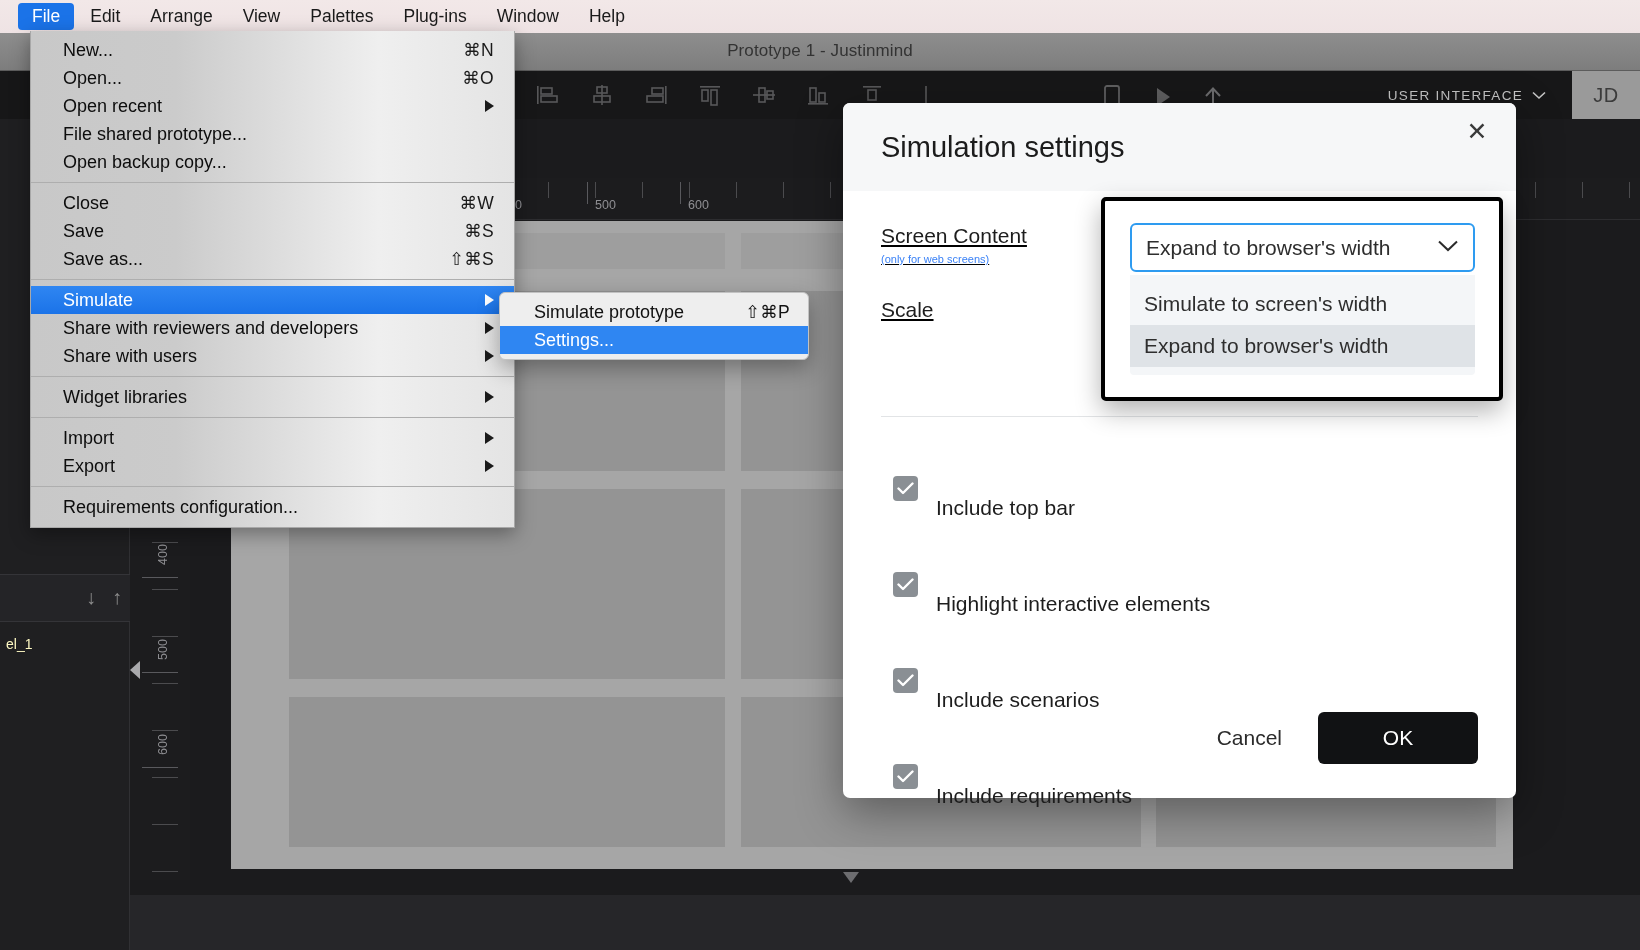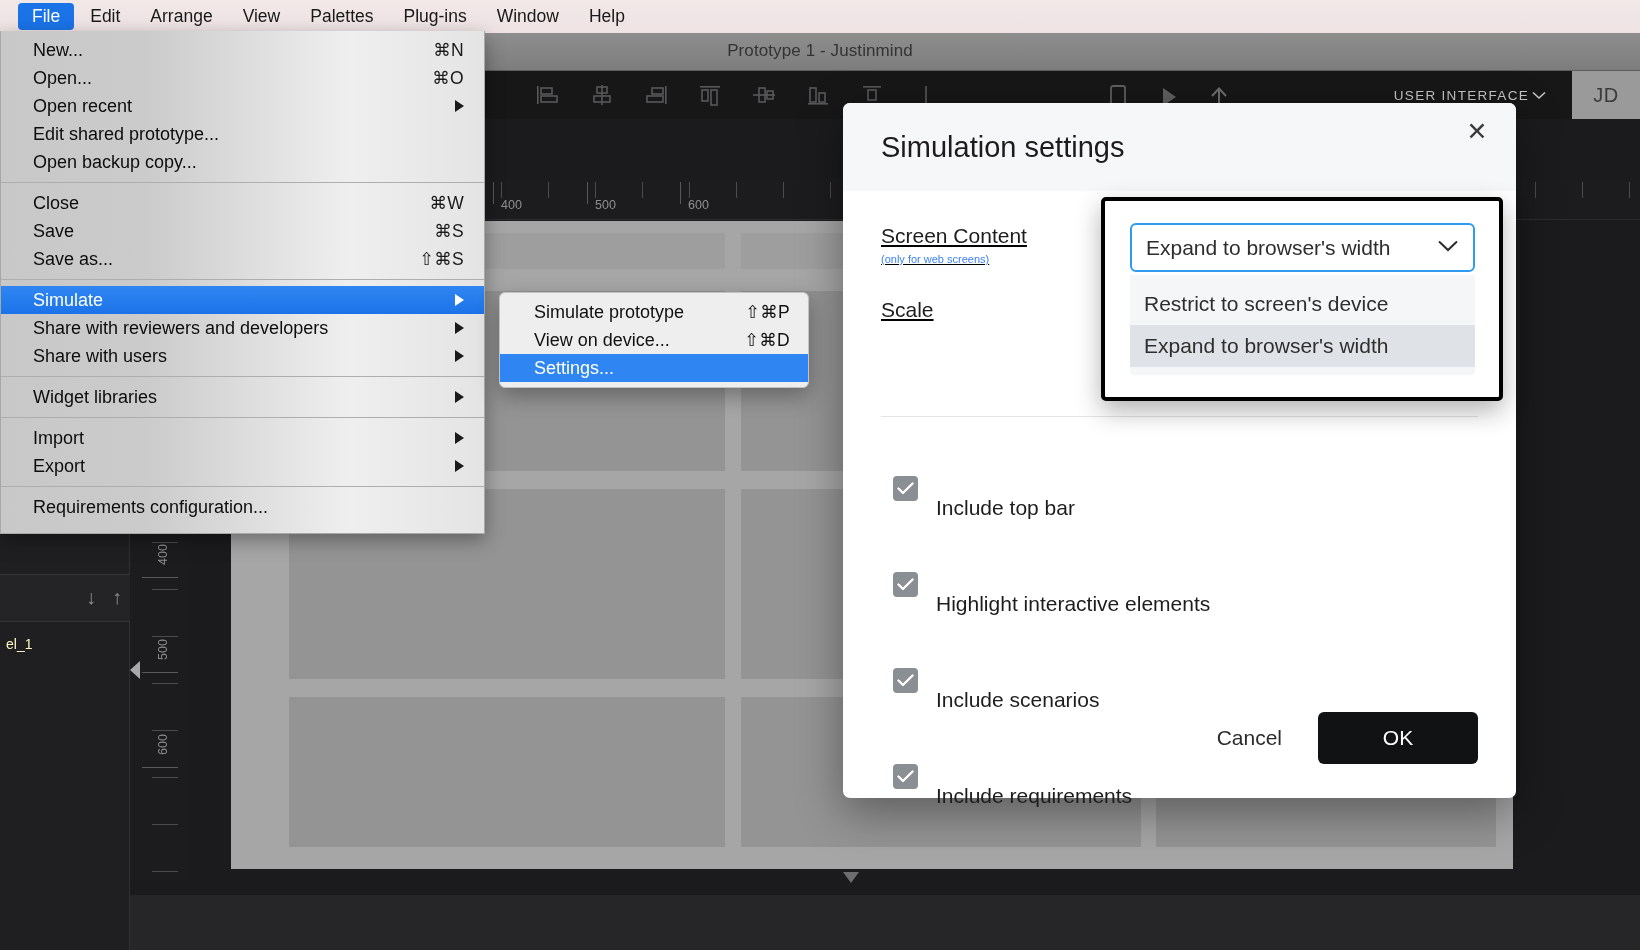--- a/index.html
+++ b/index.html
@@ -27,21 +27,21 @@
   .toolbar {
     position: absolute; left: 0; top: 71px; width: 1640px; height: 48px;
     background: #171718;
   }
   .tb-icons { position: absolute; left: 535px; top: 0; height: 48px; display: flex; align-items: center; gap: 28px; }
   .tb-icon { width: 26px; height: 22px; opacity: .55; }
   .tb-right { position: absolute; right: 0; top: 0; height: 48px; display: flex; align-items: center; }
   .tb-icons2 { display: flex; align-items: center; gap: 24px; margin-right: 160px; }
   .ui-switch {
     font-size: 13.5px; color: #c6c6c6; letter-spacing: 1.3px;
-    display: flex; align-items: center; gap: 3px; margin-right: 26px;
+    display: flex; align-items: center; gap: 9px; margin-right: 26px;
   }
   .avatar-box {
     width: 68px; height: 48px; background: #9a9a9a;
     display: flex; align-items: center; justify-content: center;
     color: #3b3b3b; font-size: 20px; letter-spacing: .5px;
   }
 
   
   .left-rail { position: absolute; left: 0; top: 119px; width: 28px; height: 831px; background: #232325; }
   .left-panel { position: absolute; left: 0; top: 119px; width: 130px; height: 831px; background: #1f1f21; border-right: 1px solid #303033; }
@@ -96,25 +96,25 @@
     z-index: 40;
   }
   .mb-item {
     font-size: 17.5px; color: #1a1a1a; padding: 3px 14px; border-radius: 4px;
     margin-right: 2px; white-space: nowrap;
   }
   .mb-item.active { background: #1b73e8; color: #fff; }
 
   
   .menu {
-    position: absolute; left: 0; top: 31px; width: 485px;
+    position: absolute; left: 30px; top: 31px; width: 485px;
     background: linear-gradient(to right, #c8c8c8 0%, #cbcbcb 30%, #efefef 72%, #e4e4e4 100%);
     border: 1px solid #a8a8a8; border-top: none;
     box-shadow: 0 6px 18px rgba(0,0,0,.35);
-    padding: 5px 0 12px 0;
+    padding: 5px 0 6px 0;
     z-index: 60;
   }
   .mi {
     position: relative; height: 28px; display: flex; align-items: center;
     padding: 0 20px 0 32px; font-size: 18px; color: #0d0d0d; white-space: nowrap;
   }
   .mi .sc { margin-left: auto; font-size: 17.5px; color: #1a1a1a; letter-spacing: .3px; }
   .mi .arrow {
     margin-left: auto; width: 0; height: 0;
     border-top: 6px solid transparent; border-bottom: 6px solid transparent; border-left: 9px solid #1a1a1a;
@@ -415,21 +415,21 @@
       </div>
       <div class="mi">
         <span>Open...</span>
         <span class="sc">⌘O</span>
       </div>
       <div class="mi">
         <span>Open recent</span>
         <span class="arrow"></span>
       </div>
       <div class="mi">
-        <span>Edit shared prototype...</span>
+        <span>File shared prototype...</span>
       </div>
       <div class="mi">
         <span>Open backup copy...</span>
       </div>
       <div class="msep"></div>
       <div class="mi">
         <span>Close</span>
         <span class="sc">⌘W</span>
       </div>
       <div class="mi">
@@ -470,24 +470,20 @@
       <div class="msep"></div>
       <div class="mi">
         <span>Requirements configuration...</span>
       </div>
     </div>
 
   <div class="submenu" id="simulate-submenu">
       <div class="sub-mi">
         <span>Simulate prototype</span>
         <span class="sc">⇧⌘P</span>
-      </div>
-      <div class="sub-mi">
-        <span>View on device...</span>
-        <span class="sc">⇧⌘D</span>
       </div>
       <div class="sub-mi sel">
         <span>Settings...</span>
       </div>
     </div>
 
   <div class="dialog">
     <div class="dlg-head">
       <div class="dlg-title">Simulation settings</div>
       <div class="dlg-close">✕</div>
@@ -555,21 +551,21 @@
     <div class="combo-input">
       <span class="combo-value">Expand to browser's width</span>
       <span class="combo-caret">
         <svg width="22" height="14" viewBox="0 0 22 14">
             <path d="M2 2.5 L11 11 L20 2.5" fill="none" stroke="#2b2b2b" stroke-width="2"></path>
           </svg>
       </span>
     </div>
     <div class="combo-list" id="combo-list">
         <div class="combo-opt">
-          <span>Restrict to screen's device</span>
+          <span>Simulate to screen's width</span>
         </div>
         <div class="combo-opt hl">
           <span>Expand to browser's width</span>
         </div>
       </div>
   </div>
 
 </div>
 
 </body></html>

